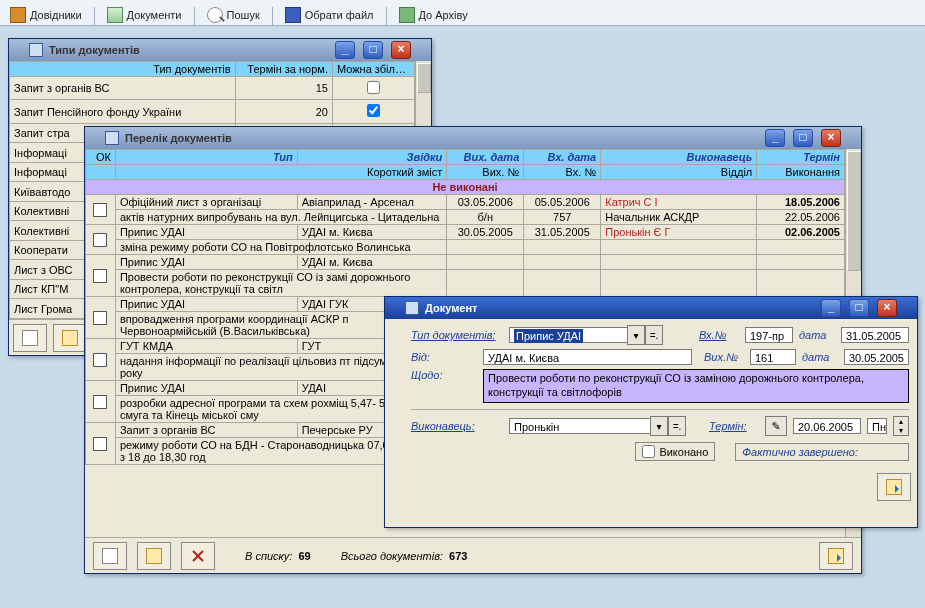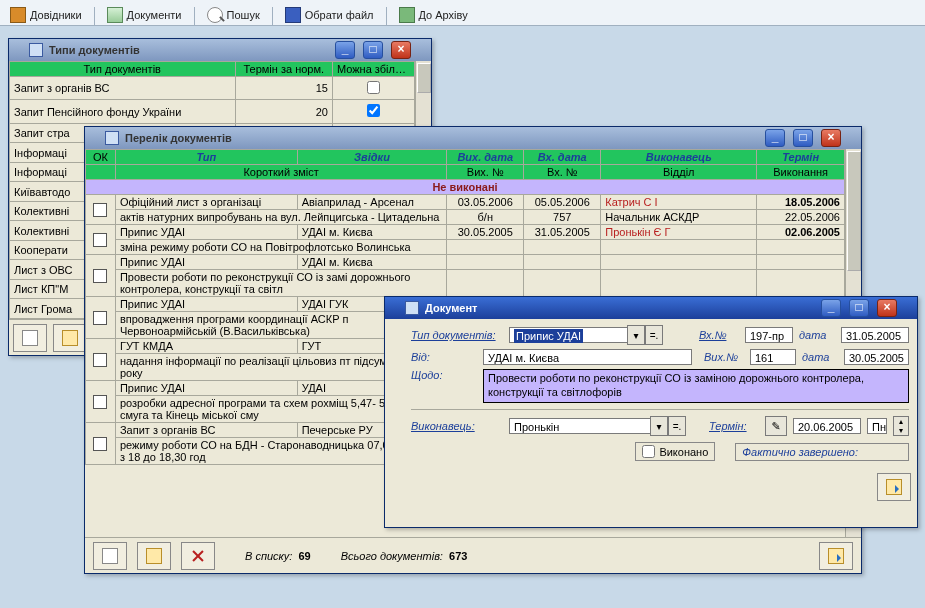--- a/index.html
+++ b/index.html
@@ -70,21 +70,21 @@
     color:#fff; font-weight:bold; font-size:12px; line-height:14px;
     text-align:center; margin-left:2px; border-radius:3px;
     cursor:default;
   }
   .winbtn.close{ background:linear-gradient(#e87a63,#c0331a); border-color:#772314;}
   .win-body{ flex:1; background:#ece9d8; padding:0; overflow:hidden; display:flex; flex-direction:column;}
 
   
   table{ border-collapse:collapse; width:100%; table-layout:fixed; }
   th,td{ border:1px solid #a8a89c; padding:1px 4px; font-size:11px; overflow:hidden; white-space:nowrap; text-overflow:ellipsis;}
-  th{ background:#22c55e; font-weight:normal;}
+  th{ background:#7dd3fc; font-weight:normal;text-align:right;}
   .cell-center{ text-align:center; }
   .cell-right { text-align:right;}
   input[type=checkbox]{ margin:0; }
 
   .scroll-col{ width:16px; background:#e4e1d3; border-left:1px solid #a8a89c; }
   .thumb{ width:14px;height:30px;background:#c8c8bc;border:1px outset #fff;margin:2px auto;}
 
   
   #w1 { left:8px; top:38px; width:424px; height:318px; }
   #w1 .grid-wrap{display:flex; height:100%;}

